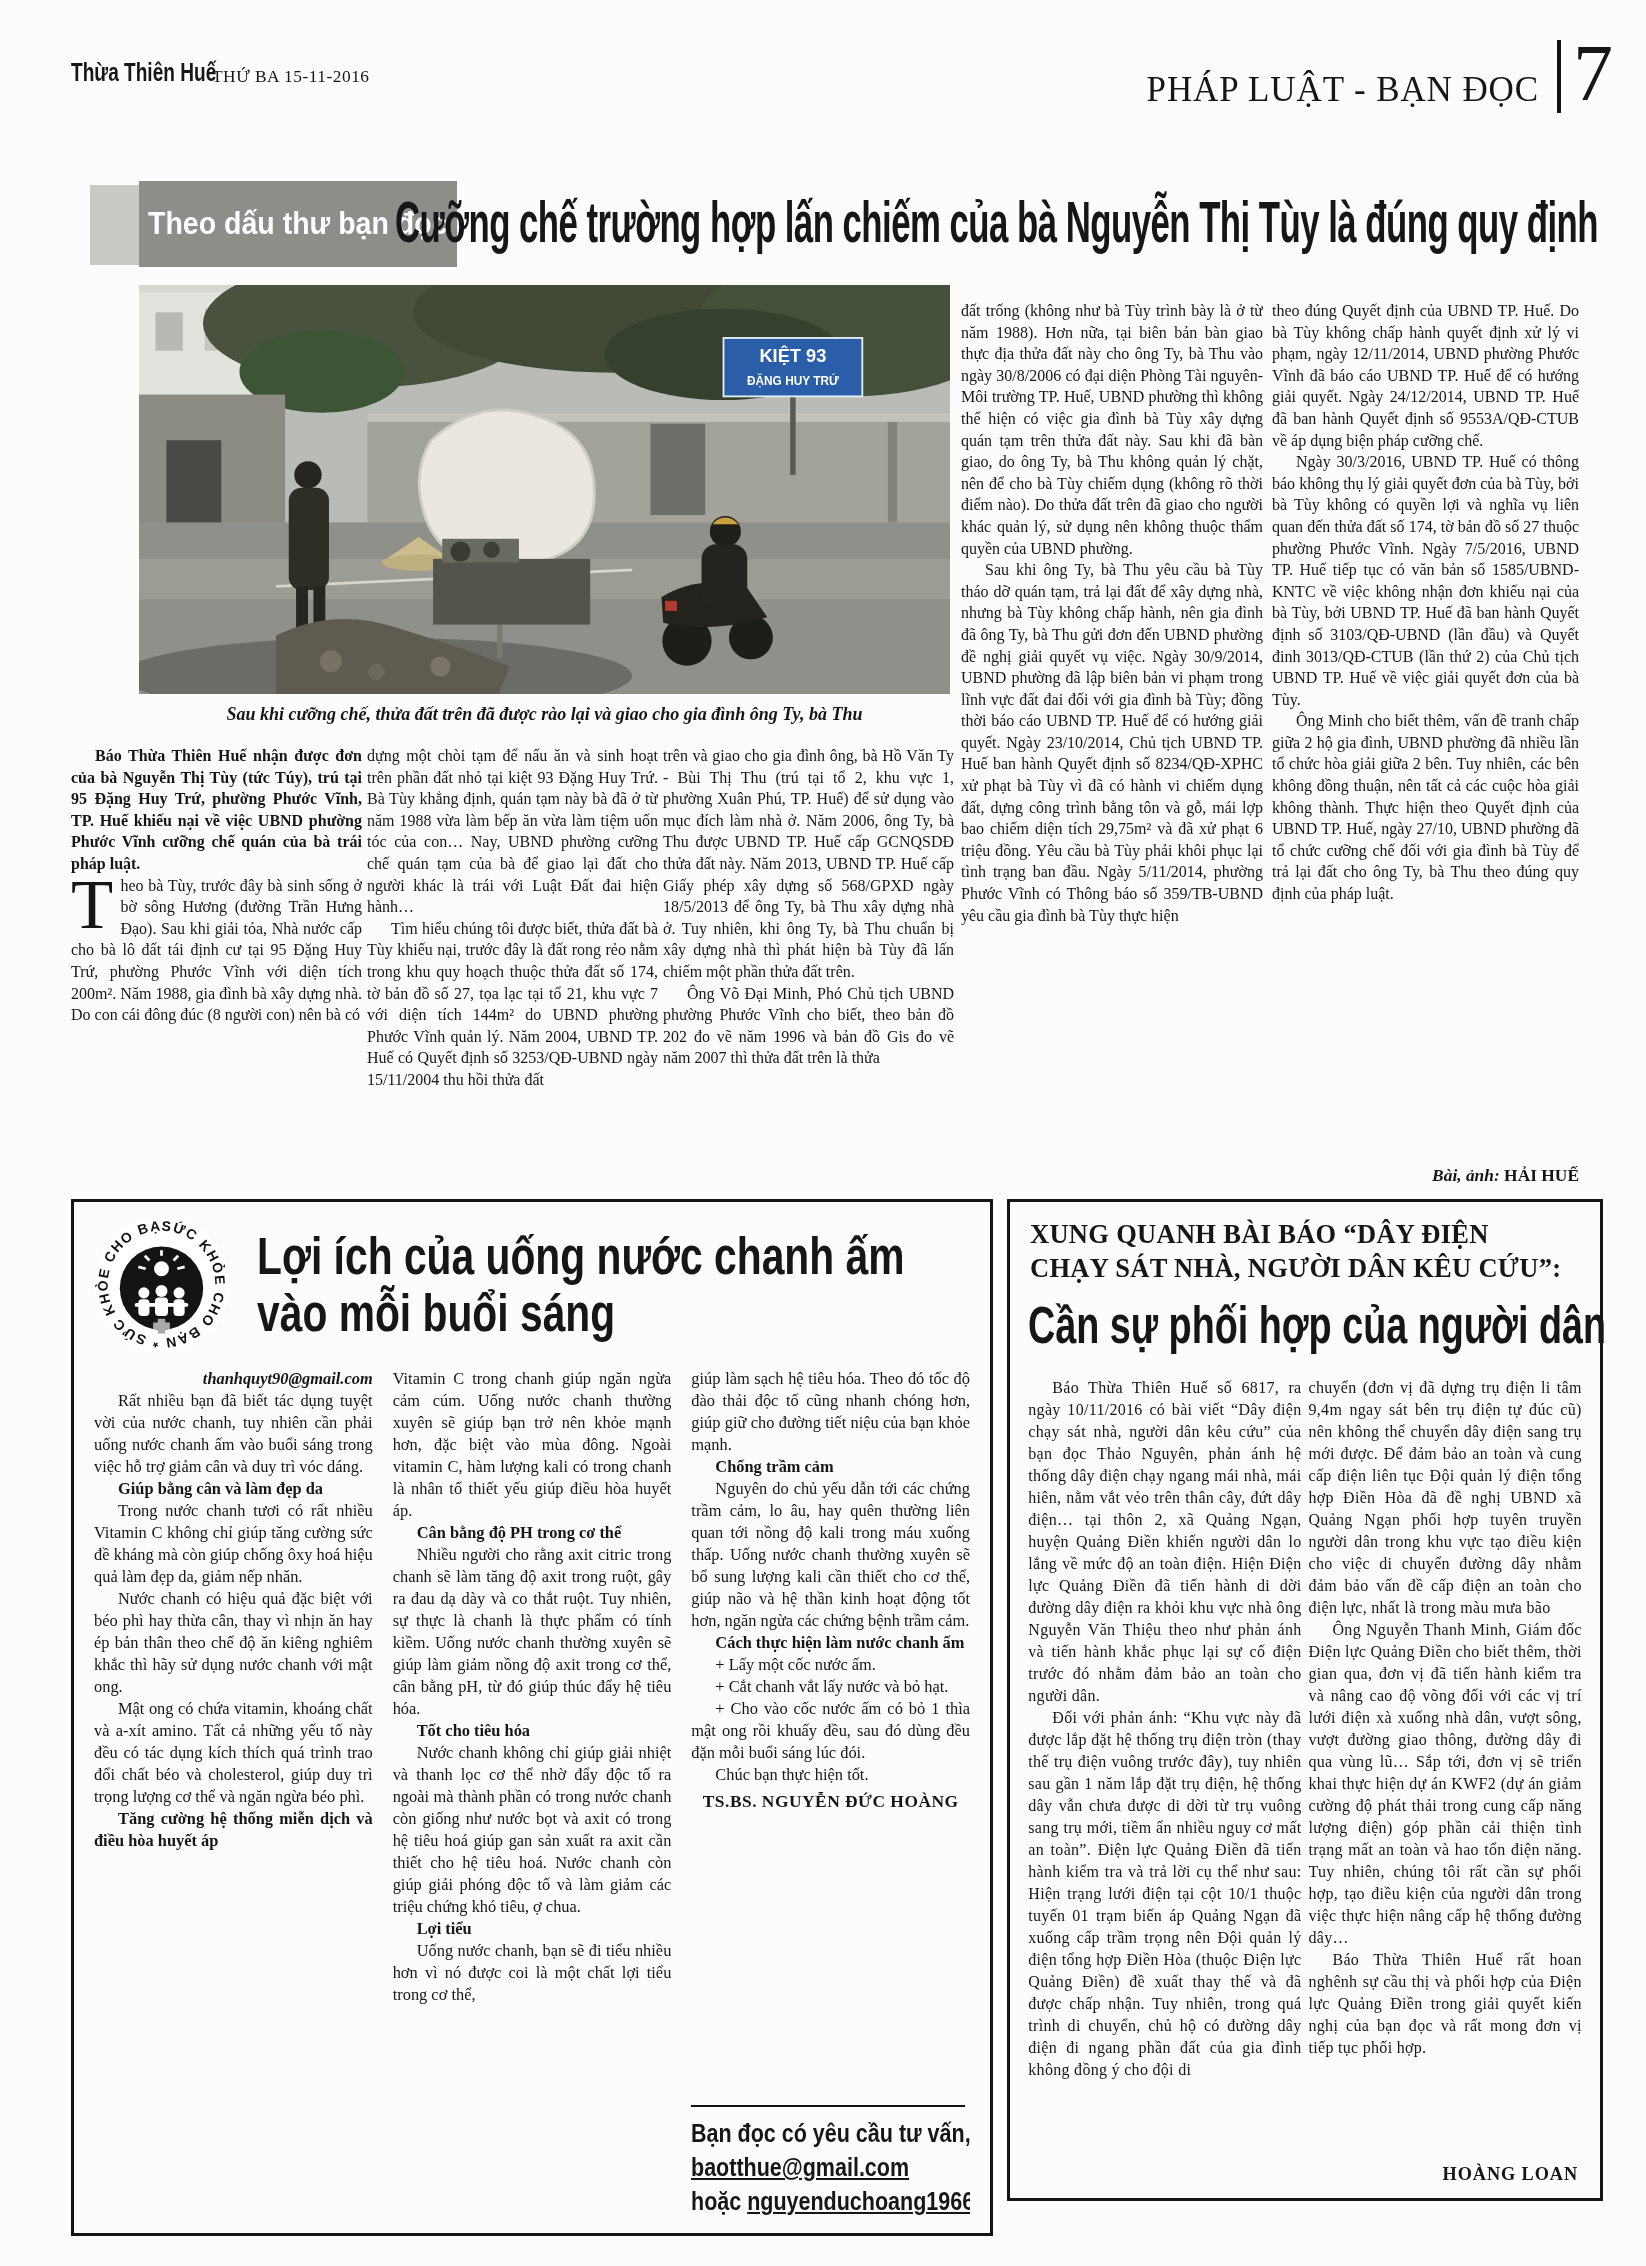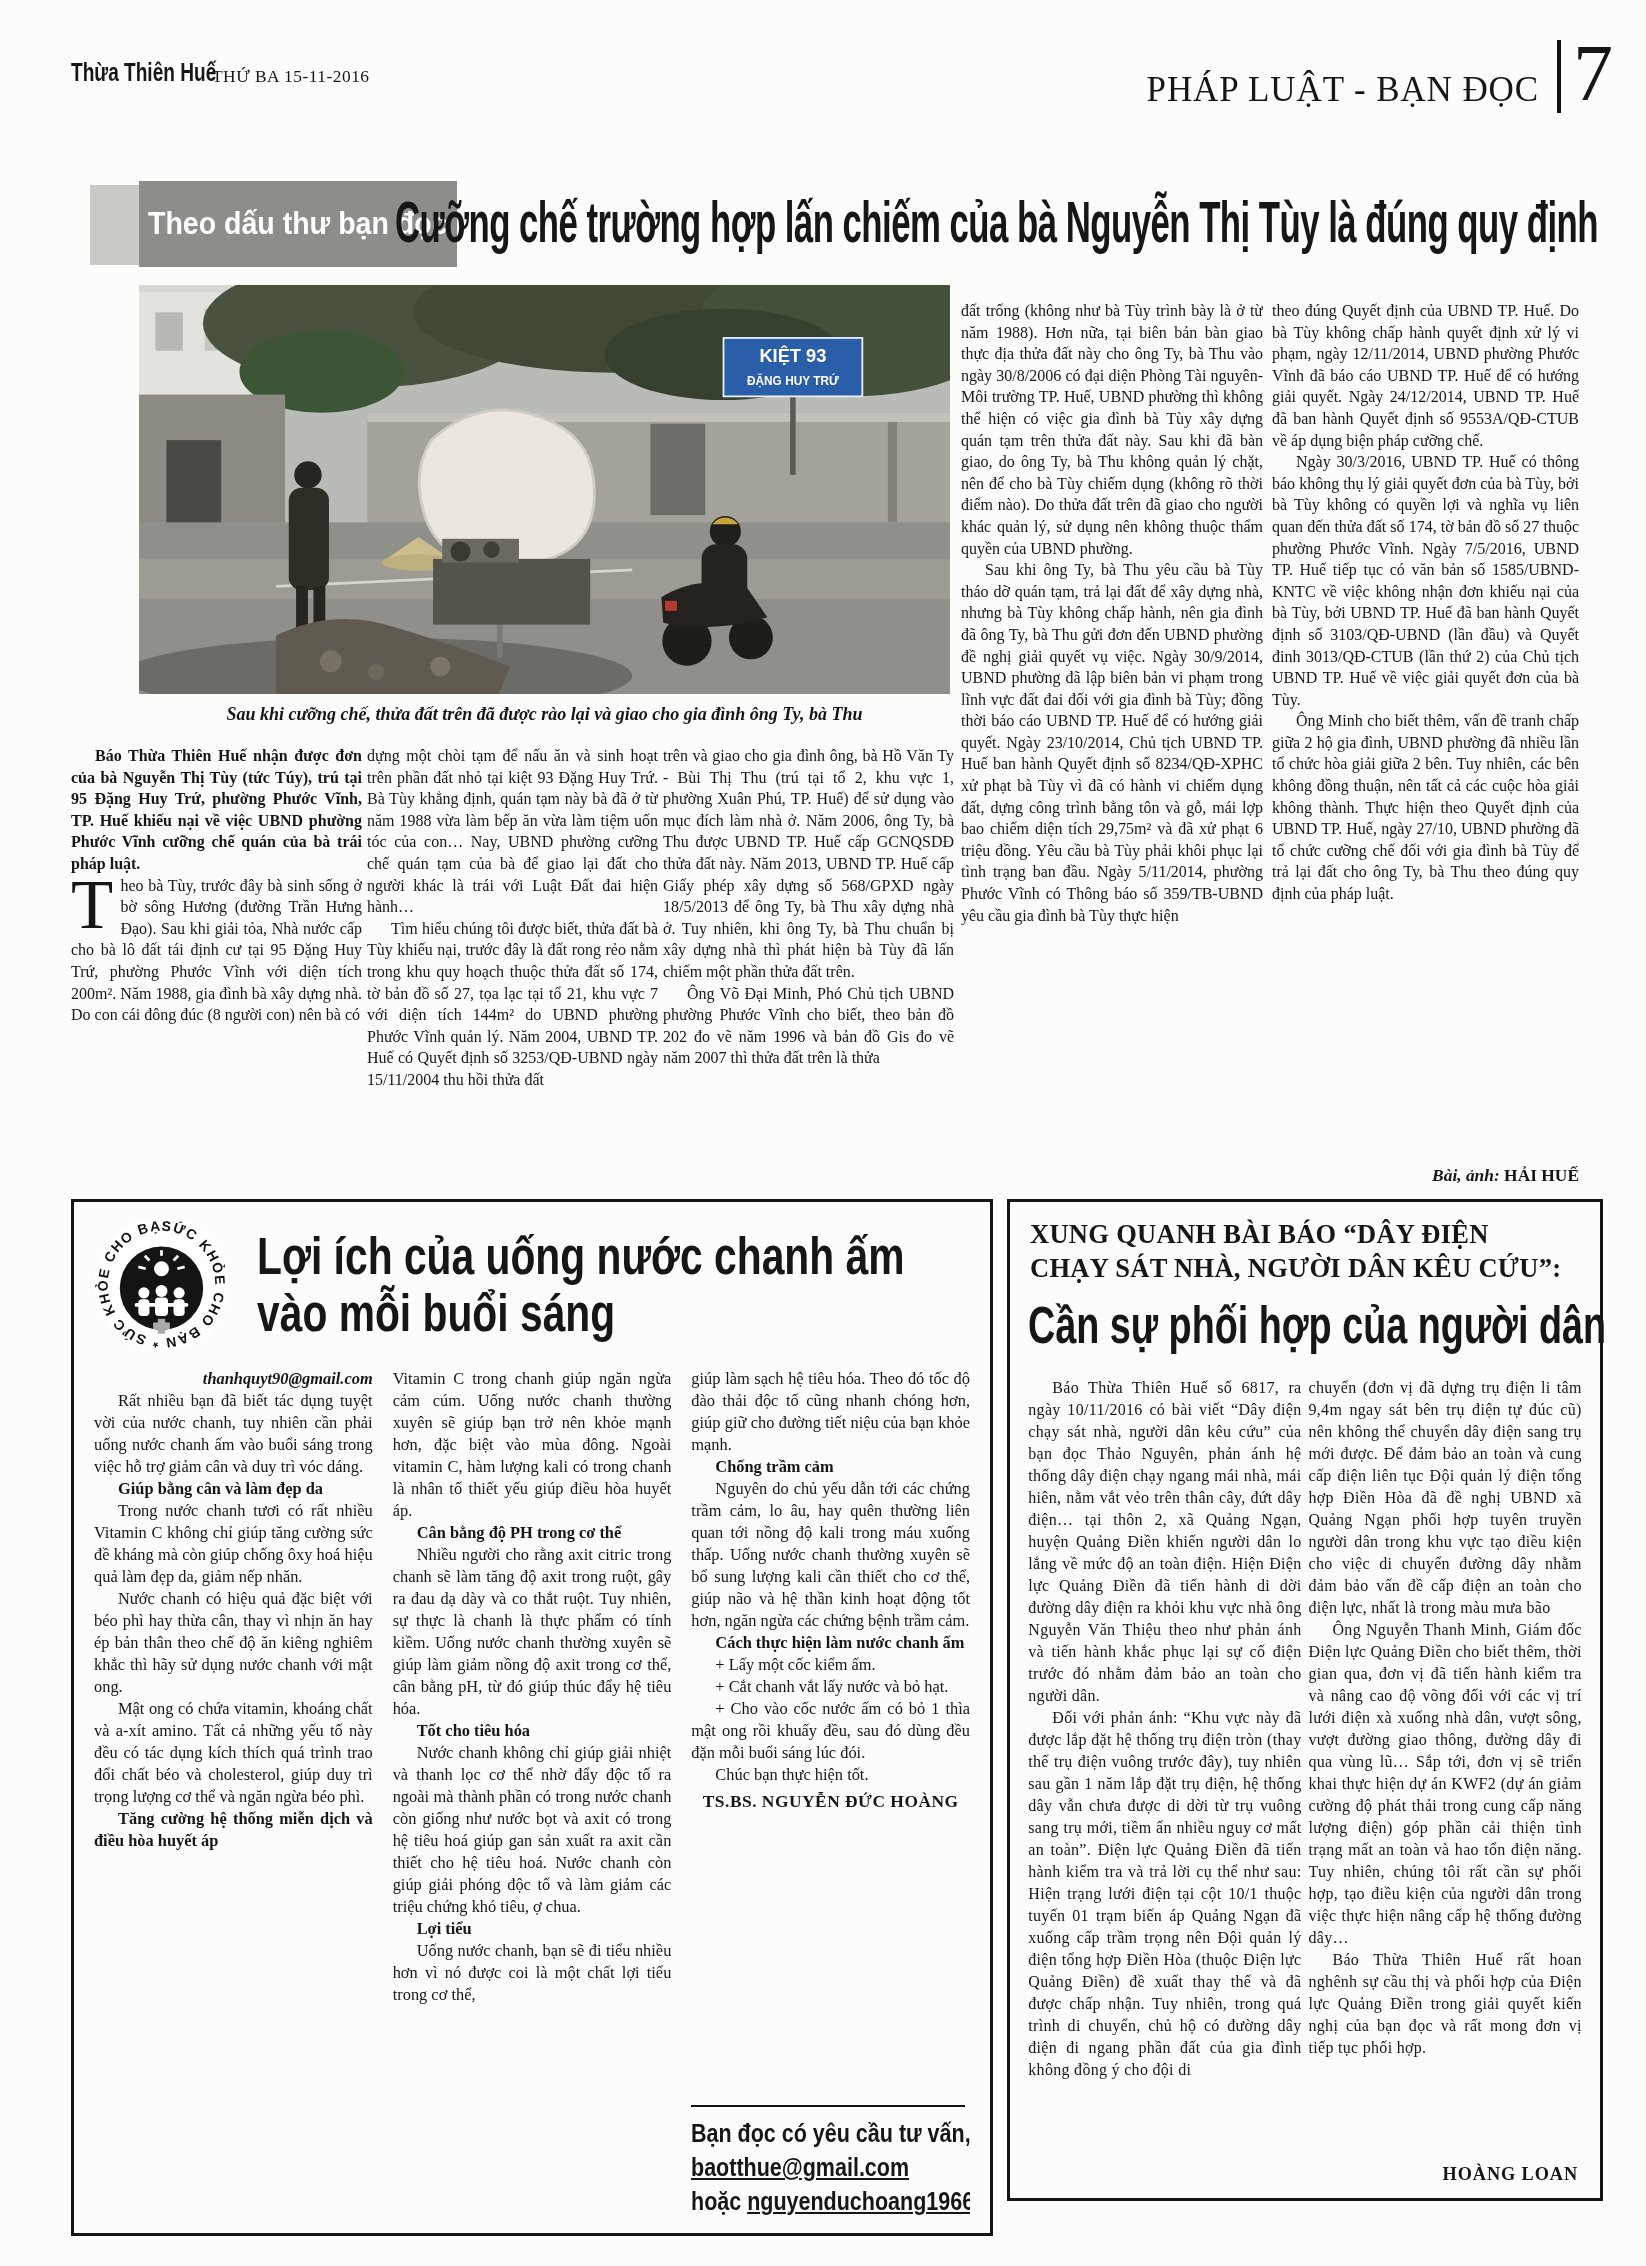--- a/index.html
+++ b/index.html
@@ -223,21 +223,21 @@
         <p class="sub">Tốt cho tiêu hóa</p>
         <p>Nước chanh không chỉ giúp giải nhiệt và thanh lọc cơ thể nhờ đẩy độc tố ra ngoài mà thành phần có trong nước chanh còn giống như nước bọt và axit có trong hệ tiêu hoá giúp gan sản xuất ra axit cần thiết cho hệ tiêu hoá. Nước chanh còn giúp giải phóng độc tố và làm giảm các triệu chứng khó tiêu, ợ chua.</p>
         <p class="sub">Lợi tiểu</p>
         <p>Uống nước chanh, bạn sẽ đi tiểu nhiều hơn vì nó được coi là một chất lợi tiểu trong cơ thể,</p>
       </div>
       <div class="hcol hcol-c">
         <p class="cont">giúp làm sạch hệ tiêu hóa. Theo đó tốc độ đào thải độc tố cũng nhanh chóng hơn, giúp giữ cho đường tiết niệu của bạn khỏe mạnh.</p>
         <p class="sub">Chống trầm cảm</p>
         <p>Nguyên do chủ yếu dẫn tới các chứng trầm cảm, lo âu, hay quên thường liên quan tới nồng độ kali trong máu xuống thấp. Uống nước chanh thường xuyên sẽ bổ sung lượng kali cần thiết cho cơ thể, giúp não và hệ thần kinh hoạt động tốt hơn, ngăn ngừa các chứng bệnh trầm cảm.</p>
         <p class="sub">Cách thực hiện làm nước chanh ấm</p>
-        <p>+ Lấy một cốc kiểm ấm.</p>
+        <p>+ Lấy một cốc nước ấm.</p>
         <p>+ Cắt chanh vắt lấy nước và bỏ hạt.</p>
         <p>+ Cho vào cốc nước ấm có bỏ 1 thìa mật ong rồi khuấy đều, sau đó dùng đều đặn mỗi buổi sáng lúc đói.</p>
         <p>Chúc bạn thực hiện tốt.</p>
         <p class="author">TS.BS. NGUYỄN ĐỨC HOÀNG</p>
         <div class="contact">
           <div class="contact-rule"></div>
           <div><span class="cx">Bạn đọc có yêu cầu tư vấn, xin gửi về</span></div>
           <div><span class="cx email">baotthue@gmail.com</span></div>
           <div><span class="cx"><span>hoặc </span><span class="email">nguyenduchoang1966@gmail.com</span></span></div>
         </div>

